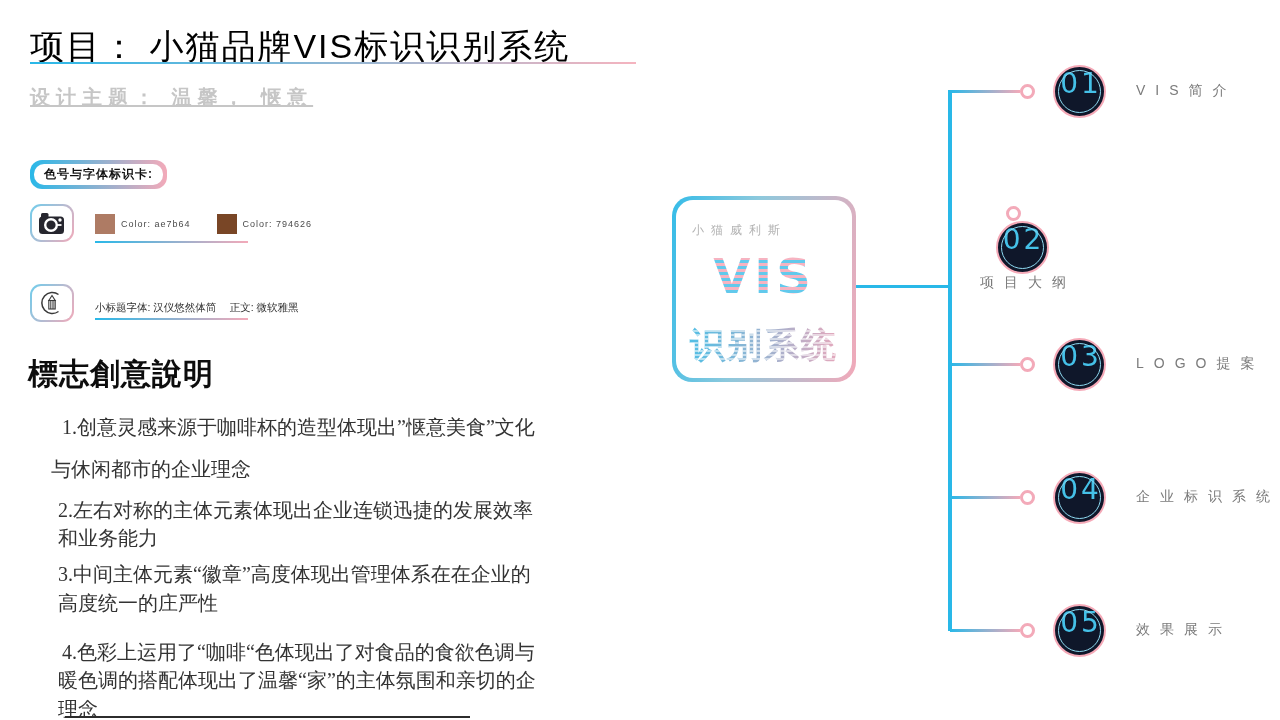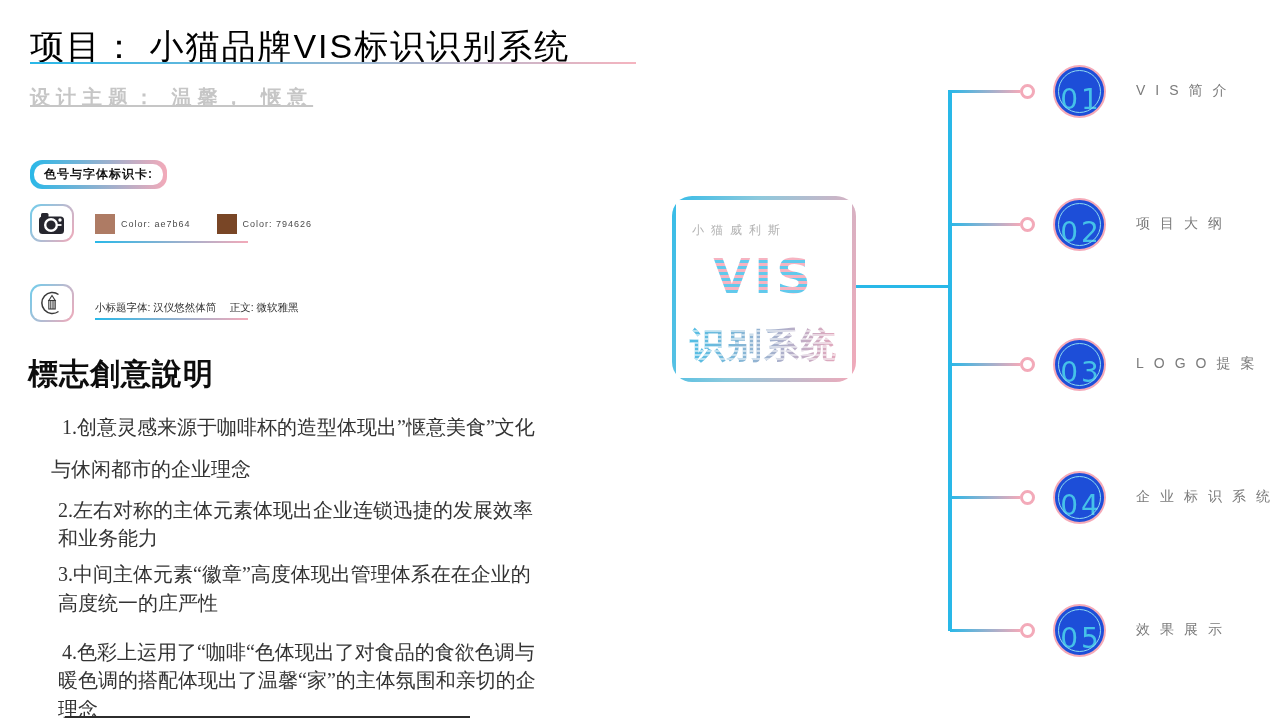--- a/index.html
+++ b/index.html
@@ -80,21 +80,21 @@
   .l9 { padding-left:42px; margin-top:9px; }
   .bottom-rule { position:absolute; left:65px; top:716px; width:405px; height:1.5px; background:#2c2c2c; }
 
   
   .brand-card-wrap {
     position:absolute; left:672px; top:196px; width:184px; height:186px;
     padding:4px; border-radius:20px;
     background:linear-gradient(100deg,#35bce8 0%,#8cc9dd 40%,#f2a9b9 100%);
   }
   .brand-card-inner {
-    position:relative; width:100%; height:100%; background:#fff; border-radius:4px;
+    position:relative; width:100%; height:100%; background:#fff; border-radius:17px;
   }
   .brand-sub {
     position:absolute; left:16px; top:22px; font-size:12px; letter-spacing:7px;
     color:#b3b3b3; white-space:nowrap;
   }
   .brand-vis {
     position:absolute; left:0; top:48px; width:100%; text-align:center;
     font-size:48px; font-weight:700; letter-spacing:4px;
     font-family:"DejaVu Sans",sans-serif;
     background-image:repeating-linear-gradient(180deg,#62c9ec 0 3px,#f6b3c1 3px 6px);
@@ -110,30 +110,30 @@
   .card-connector {
     position:absolute; left:856px; top:285px; width:94px; height:3px; background:#29b8e8;
   }
 
   
   .vline { position:absolute; left:948px; top:90px; width:4px; height:541px; background:#29b8e8; }
   .t-item {
     position:absolute; left:950px; display:flex; align-items:center;
     transform:translateY(-50%); height:60px;
   }
-  .t1 { top:91px; } .t2 { top:224px; } .t3 { top:364px; } .t4 { top:497px; } .t5 { top:630px; }
+  .t1 { top:91px; } .t2 { top:236px;flex-direction:column; } .t3 { top:364px; } .t4 { top:497px; } .t5 { top:630px; }
   .t-connector { width:70px; height:3px; background:linear-gradient(90deg,#29b8e8,#f3aab9); }
   .node-small {
     width:15px; height:15px; border:3px solid #f3aab9; border-radius:50%; background:#fff;
     flex-shrink:0;
   }
   .node-big {
     position:relative; width:53px; height:53px; border:2px solid #f5aab8; border-radius:50%;
-    margin-left:18px; display:flex; align-items:flex-end; justify-content:center; flex-shrink:0;
-    background:#1d4ed8;
+    margin-left:18px; display:flex; align-items:flex-start; justify-content:center; flex-shrink:0;
+    background:#0f172a;
   }
   .node-big::before {
     content:""; position:absolute; inset:3px; border:1px solid #8ed9f0; border-radius:50%;
   }
   .t-num {
     color:#45c1e8; font-size:28px; font-weight:400; letter-spacing:3px; padding-left:3px;
     font-family:"DejaVu Sans",sans-serif;
   }
   .t-label {
     margin-left:30px; color:#7b7b7b; font-size:14px; letter-spacing:10px; white-space:nowrap;

